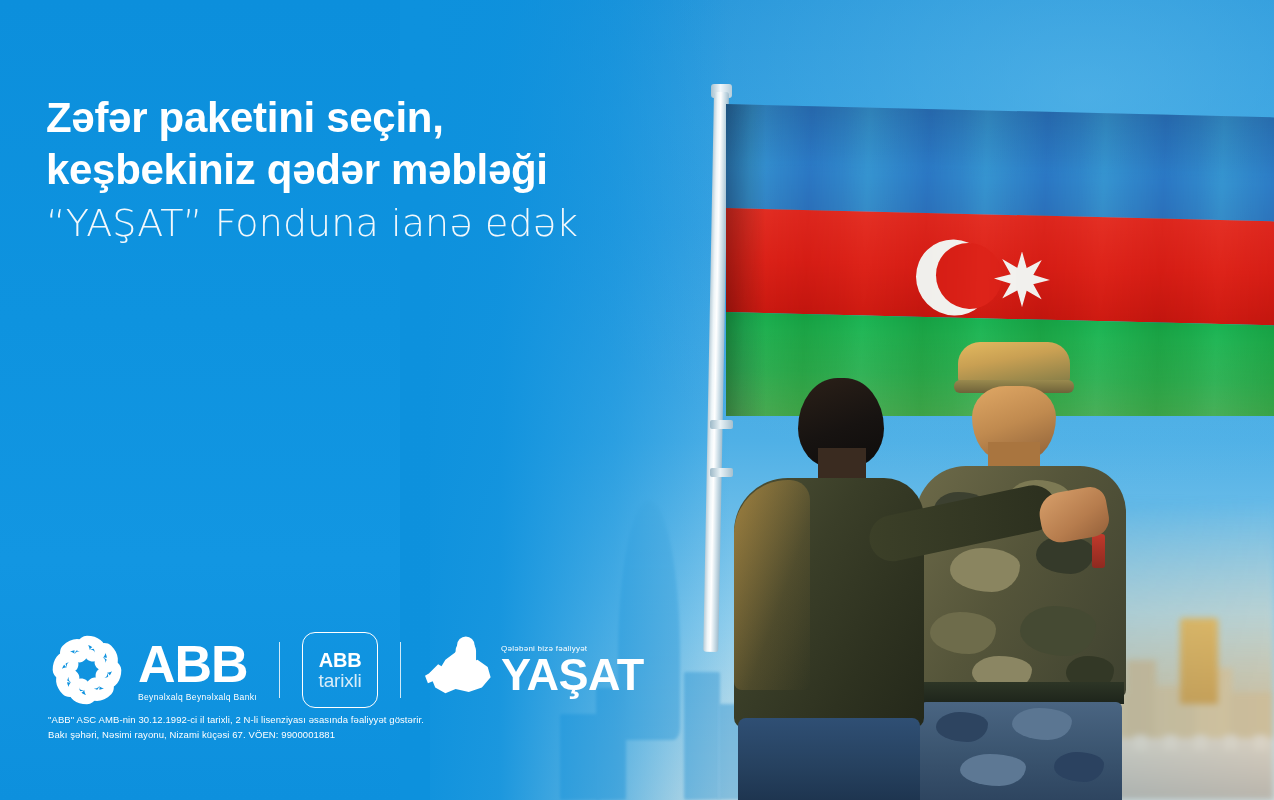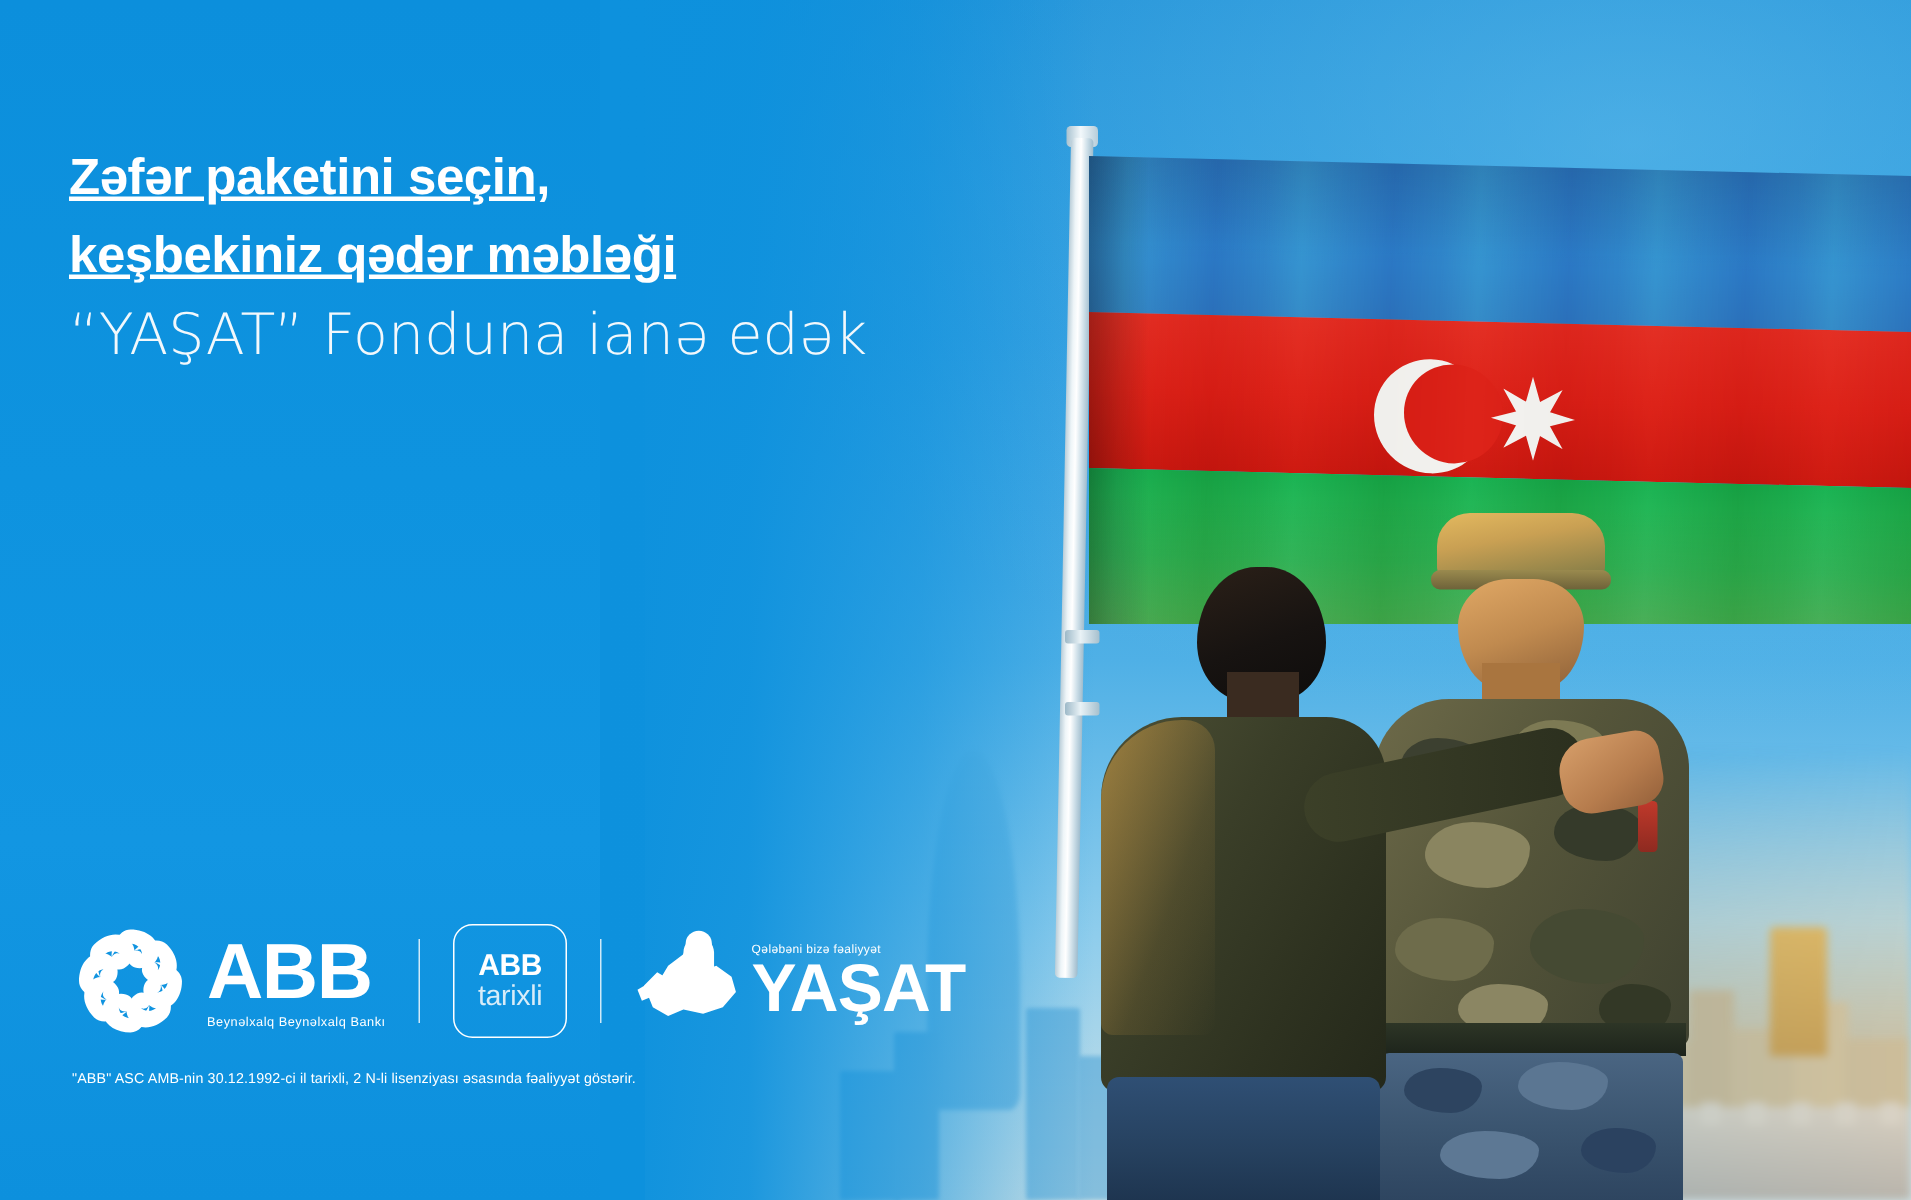--- a/index.html
+++ b/index.html
@@ -216,32 +216,32 @@
     border-radius:6px 6px 0 0;
   }
   .sol-patch{
     position:absolute;left:372px;top:204px;width:13px;height:34px;
     background:linear-gradient(180deg,#c0392b,#8e2a20);border-radius:3px;
   }
 
   
   .headline{position:absolute;left:46px;top:92px;width:700px;}
   .hl1,.hl2{
-    font-weight:bold;font-size:34px;line-height:52px;color:#ffffff;
-    letter-spacing:-.3px;white-space:nowrap;text-decoration:underline;
+    font-weight:bold;font-size:42px;line-height:52px;color:#ffffff;
+    letter-spacing:-.3px;white-space:nowrap;
   }
   .hl3{
     font-weight:300;font-size:38px;line-height:54px;color:#f2f8fc;
     letter-spacing:.1px;white-space:nowrap;
     font-family:"DejaVu Sans","Liberation Sans",sans-serif;
   }
 
   
   .logobar{
-    position:absolute;left:48px;top:608px;height:92px;
+    position:absolute;left:48px;top:624px;height:92px;
     display:flex;align-items:center;gap:0;
   }
 
   .abb-lockup{display:flex;align-items:center;gap:12px;}
   .abb-mark{position:relative;width:78px;height:78px;}
   .abb-mark svg{position:absolute;inset:0;}
   .abb-word{display:flex;flex-direction:column;}
   .abb-text{
     font-weight:bold;font-size:52px;line-height:50px;color:#fff;letter-spacing:-1px;
   }
@@ -432,15 +432,16 @@
       <div class="yasat-word">
         <div class="yasat-tag">Qələbəni bizə fəaliyyət</div>
         <div class="yasat-text">YAŞAT</div>
       </div>
     </div>
 
   </div>
 
   <div class="legal">
     <div>"ABB" ASC AMB-nin 30.12.1992-ci il tarixli, 2 N-li lisenziyası əsasında fəaliyyət göstərir.</div>
+    <div>Bakı şəhəri, Nəsimi rayonu, Nizami küçəsi 67. VÖEN: 9900001881</div>
   </div>
 
 </div>
 
 </body></html>

